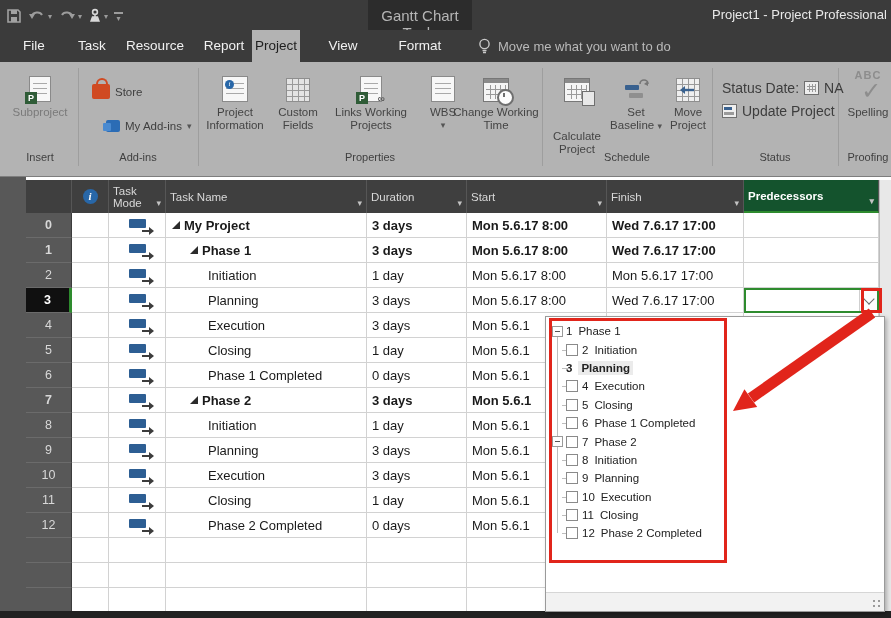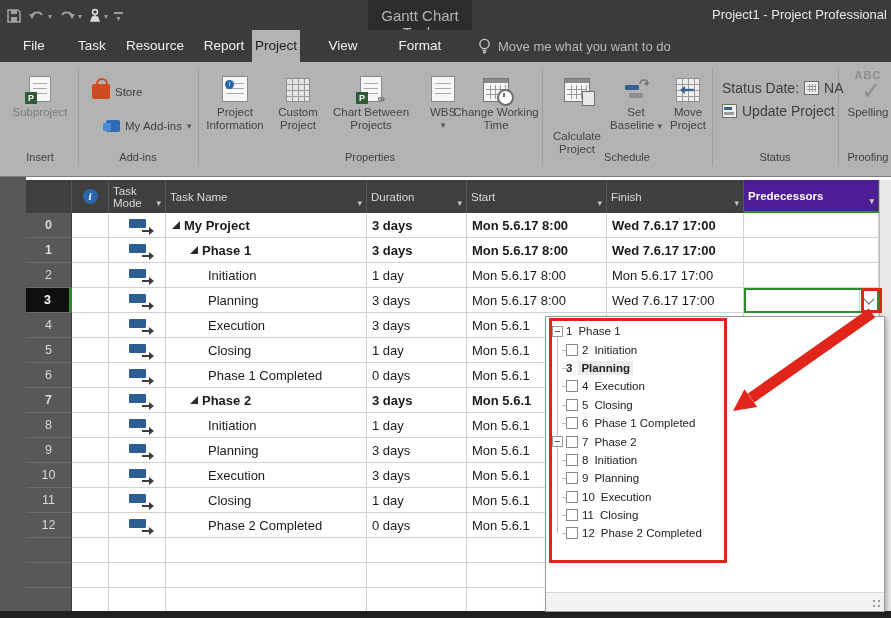--- a/index.html
+++ b/index.html
@@ -77,21 +77,21 @@
   
   .mainbg{left:0;top:177px;width:891px;height:434px;background:#fff;}
   .viewstrip{left:0;top:177px;width:26px;height:434px;background:#585858;}
   .viewstrip .vtext{position:absolute;left:2px;bottom:2px;transform:rotate(-90deg);transform-origin:0 100%;
      color:#f2f2f2;font-weight:bold;font-size:12px;letter-spacing:1px;white-space:nowrap;}
   .gutter{left:879px;top:180px;width:12px;height:431px;background:#e8e8e8;border-left:1px solid #bdbdbd;}
 
   .thead{left:26px;top:180px;width:853px;height:33px;display:flex;background:#3f3f3f;color:#d9d9d9;font-size:11.5px;}
   .th{position:relative;border-right:1px solid #565656;display:flex;align-items:center;padding:0 4px;box-sizing:border-box;line-height:12px;}
   .th .filt{position:absolute;right:4px;bottom:4px;font-size:9px;color:#c3c3c3;}
-  .th.sel{background:#4c1d95;color:#fff;font-weight:bold;border-bottom:2px solid #2e8b2e;}
+  .th.sel{background:#14532d;color:#fff;font-weight:bold;border-bottom:2px solid #2e8b2e;}
   .c-num{width:46px;}   .c-info{width:37px;} .c-mode{width:57px;}
   .c-name{width:201px;} .c-dur{width:100px;} .c-start{width:140px;}
   .c-fin{width:137px;}  .c-pred{width:135px;}
   .info-circ{width:15px;height:15px;border-radius:50%;background:#2867a8;color:#fff;
      font-family:"Liberation Serif",serif;font-style:italic;font-weight:bold;font-size:11px;
      text-align:center;line-height:15px;margin:0 auto;}
 
   .tbody{left:26px;top:213px;width:853px;}
   .trow{display:flex;height:25px;box-sizing:border-box;font-size:13px;color:#1a1a1a;}
   .td{box-sizing:border-box;border-right:1px solid #d2d2d2;border-bottom:1px solid #d2d2d2;
@@ -242,31 +242,31 @@
       </span>
     </span>
     <span>Project Information</span>
   </div>
   <div class="abs bigbtn" style="left:268px;width:60px;">
     <span class="ic">
         <span class="gridicon">
           <span class="grid"></span>
         </span>
       </span>
-    <span>Custom Project</span>
+    <span>Custom Fields</span>
   </div>
   <div class="abs bigbtn" style="left:328px;width:86px;">
     <span class="ic">
       <span class="page">
           <span class="lines"></span>
           <span class="pbadge">P</span>
         <span style="position:absolute;right:-4px;bottom:-4px;font-size:10px;color:#5a5a5a;font-weight:bold;">∞</span>
       </span>
     </span>
-    <span>Chart Between Projects</span>
+    <span>Links Working Projects</span>
   </div>
   <div class="abs bigbtn" style="left:425px;width:36px;">
     <span class="ic">
         <span class="page" style="width:22px;">
           <span class="lines"></span>
         </span>
       </span>
     <span>WBS</span>
     <span class="drop-glyph">▾</span>
   </div>

